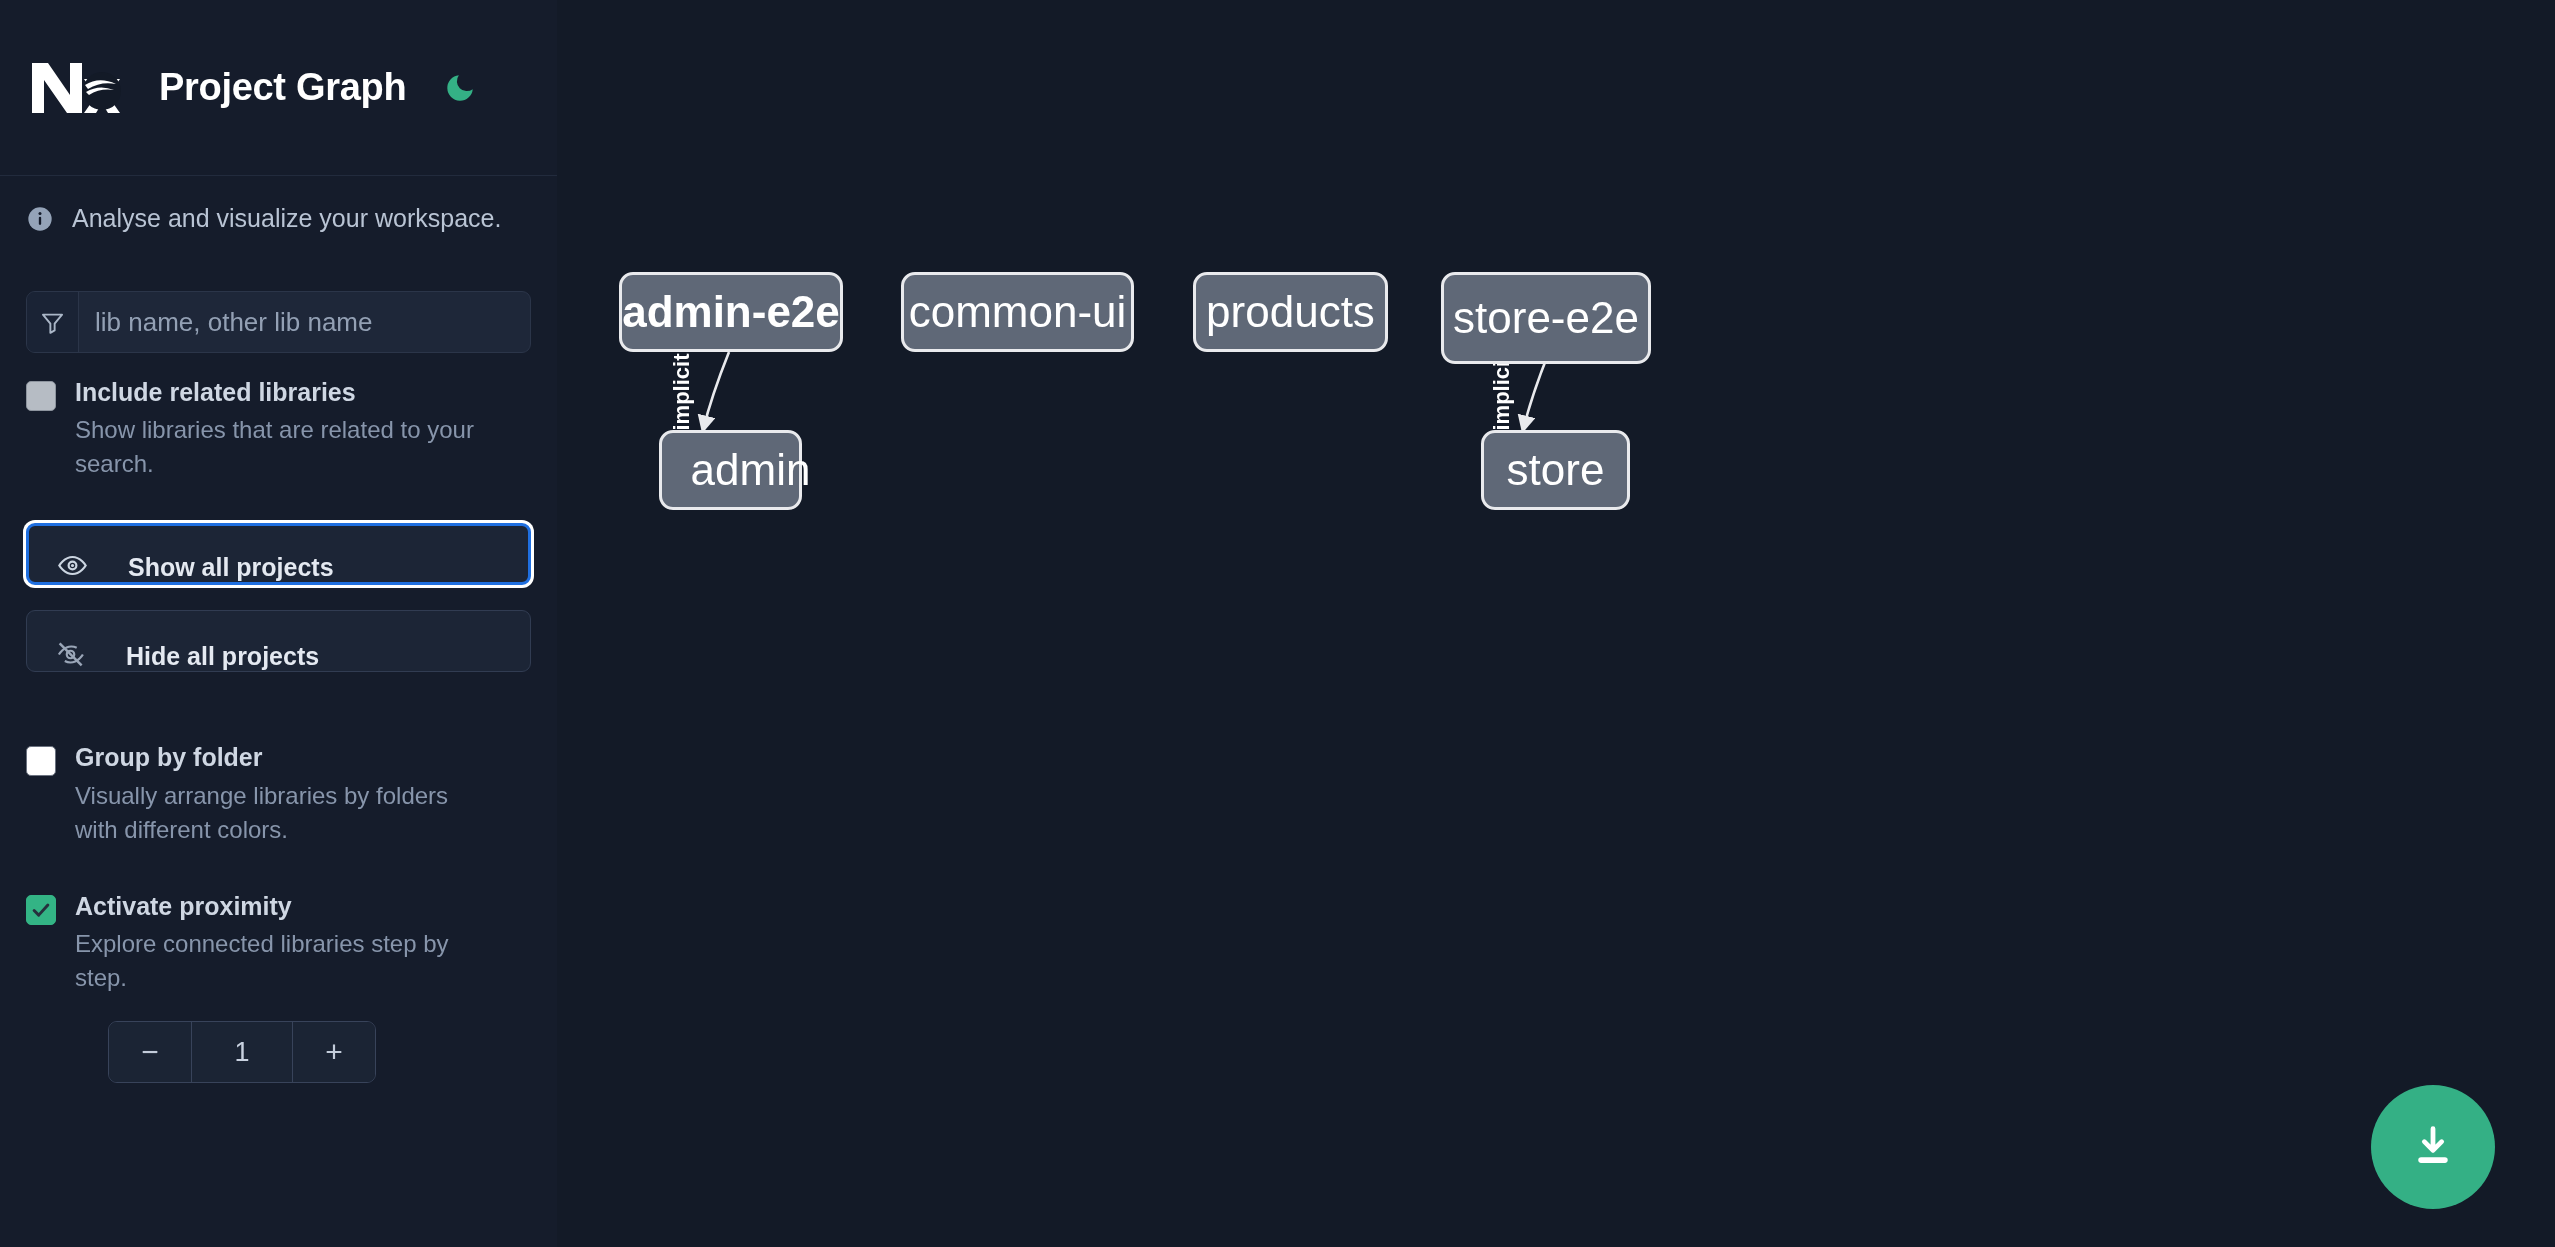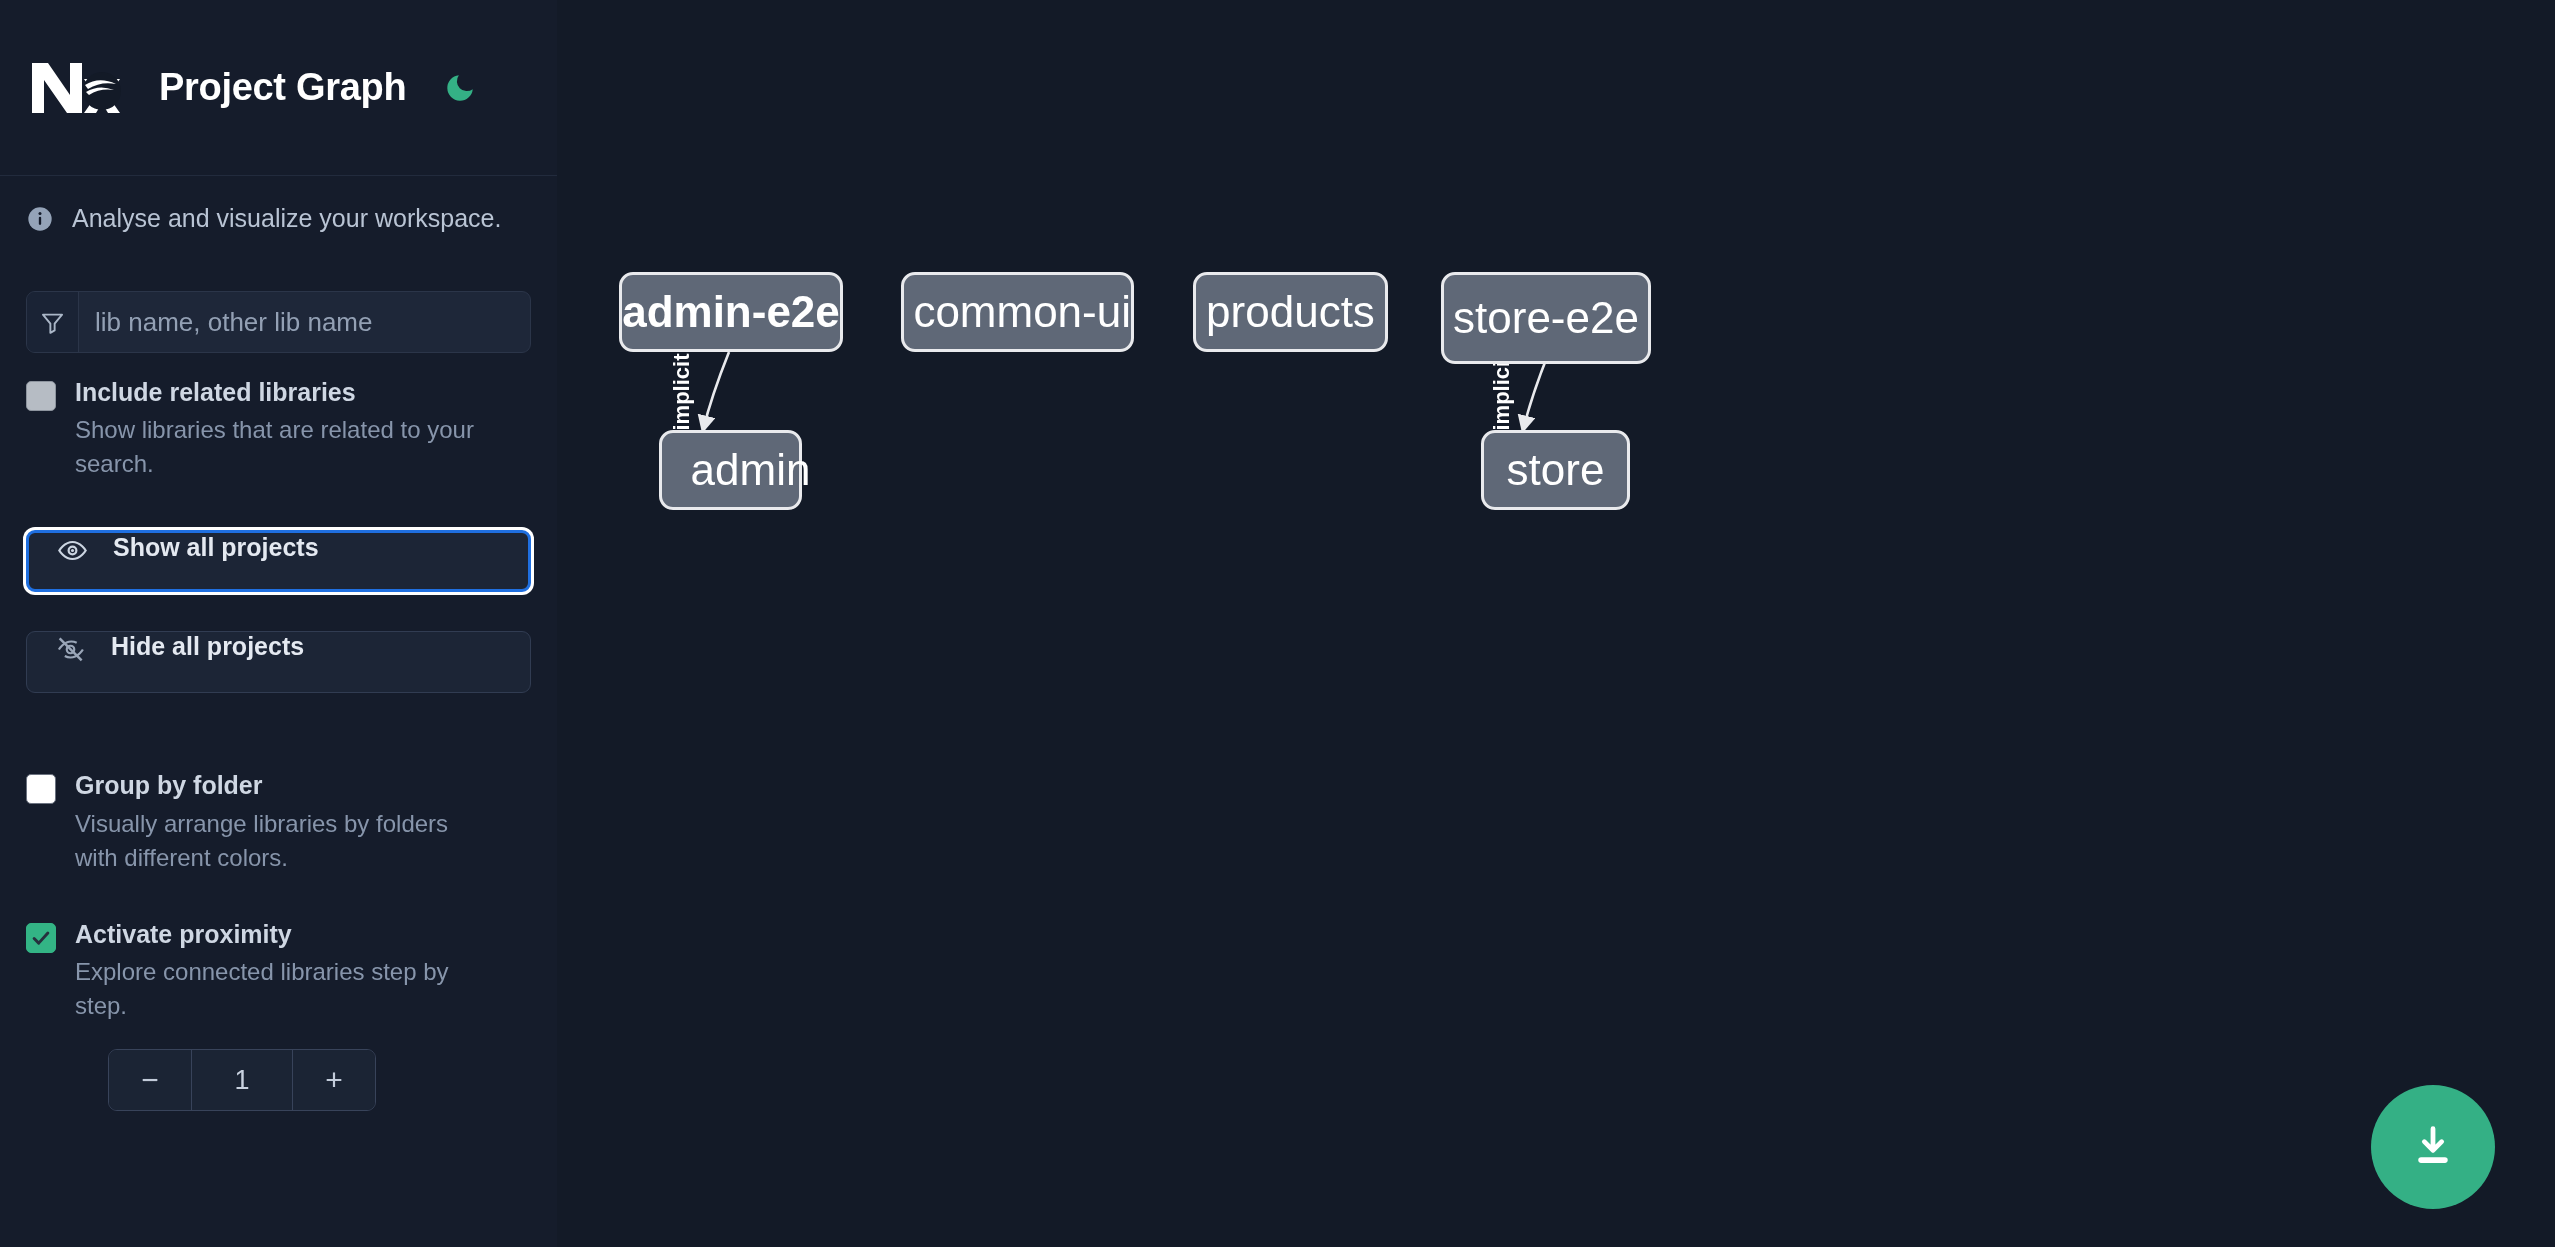--- a/index.html
+++ b/index.html
@@ -111,29 +111,30 @@
   }
   .check-desc {
     font-size: 24px;
     color: #8795ab;
     line-height: 1.42;
     margin-top: 5px;
     max-width: 420px;
   }
 
   .btn {
-    margin: 7px 26px;
+    margin: 0 26px;
     height: 62px;
     display: flex;
-    align-items: flex-start;
+    align-items: flex-end;
     padding-left: 26px;
     border-radius: 9px;
     background: #1c2536;
     border: 1px solid #313c52;
     cursor: pointer;
+    gap: 15px;
   }
   .btn.focused {
     border: 3px solid #1f6fe0;
     box-shadow: 0 0 0 3px #ffffff;
   }
   .btn-icon { width: 34px; height: 34px; flex: none; display:flex; align-items:center; justify-content:center; }
   .btn-label {
     margin-left: 24px;
     font-size: 25px;
     font-weight: 700;
@@ -355,21 +356,21 @@
       <path d="M 172 352 C 160 382 152 406 146 430" fill="none" stroke="#e9eaed" stroke-width="2.6" marker-end="url(#arrow)"></path>
       <text x="132" y="392" fill="#ffffff" font-size="22" font-family="Liberation Sans, sans-serif" font-weight="700" transform="rotate(-90 132 392)" text-anchor="middle">implicit</text>
 
       <path d="M 992 352 C 980 382 972 406 966 430" fill="none" stroke="#e9eaed" stroke-width="2.6" marker-end="url(#arrow)"></path>
       <text x="952" y="392" fill="#ffffff" font-size="22" font-family="Liberation Sans, sans-serif" font-weight="700" transform="rotate(-90 952 392)" text-anchor="middle">implicit</text>
     </svg>
 
     <div class="node" style="left:62px; top:272px; width:224px; height:80px;font-weight:bold;">
       <span class="node-label">admin-e2e</span>
     </div>
-    <div class="node" style="left:344px; top:272px; width:233px; height:80px;justify-content:flex-end;">
+    <div class="node" style="left:344px; top:272px; width:233px; height:80px;">
       <span class="node-label">common-ui</span>
     </div>
     <div class="node" style="left:636px; top:272px; width:195px; height:80px;">
       <span class="node-label">products</span>
     </div>
     <div class="node" style="left:884px; top:272px; width:210px; height:92px;">
       <span class="node-label">store-e2e</span>
     </div>
     <div class="node" style="left:102px; top:430px; width:143px; height:80px;padding-left:40px;">
       <span class="node-label">admin</span>

